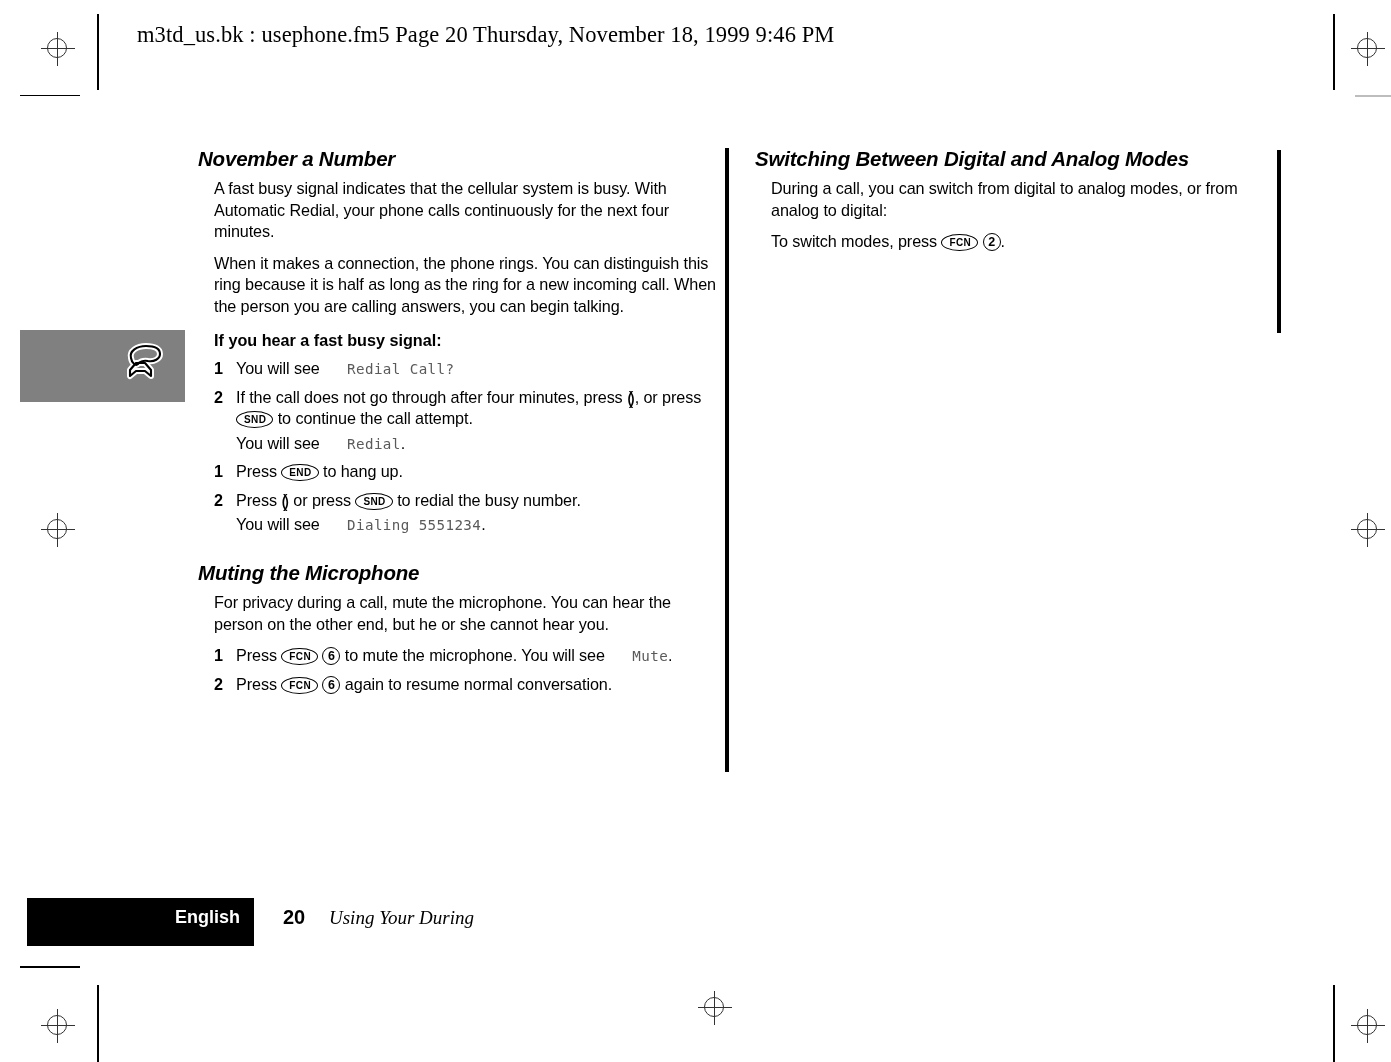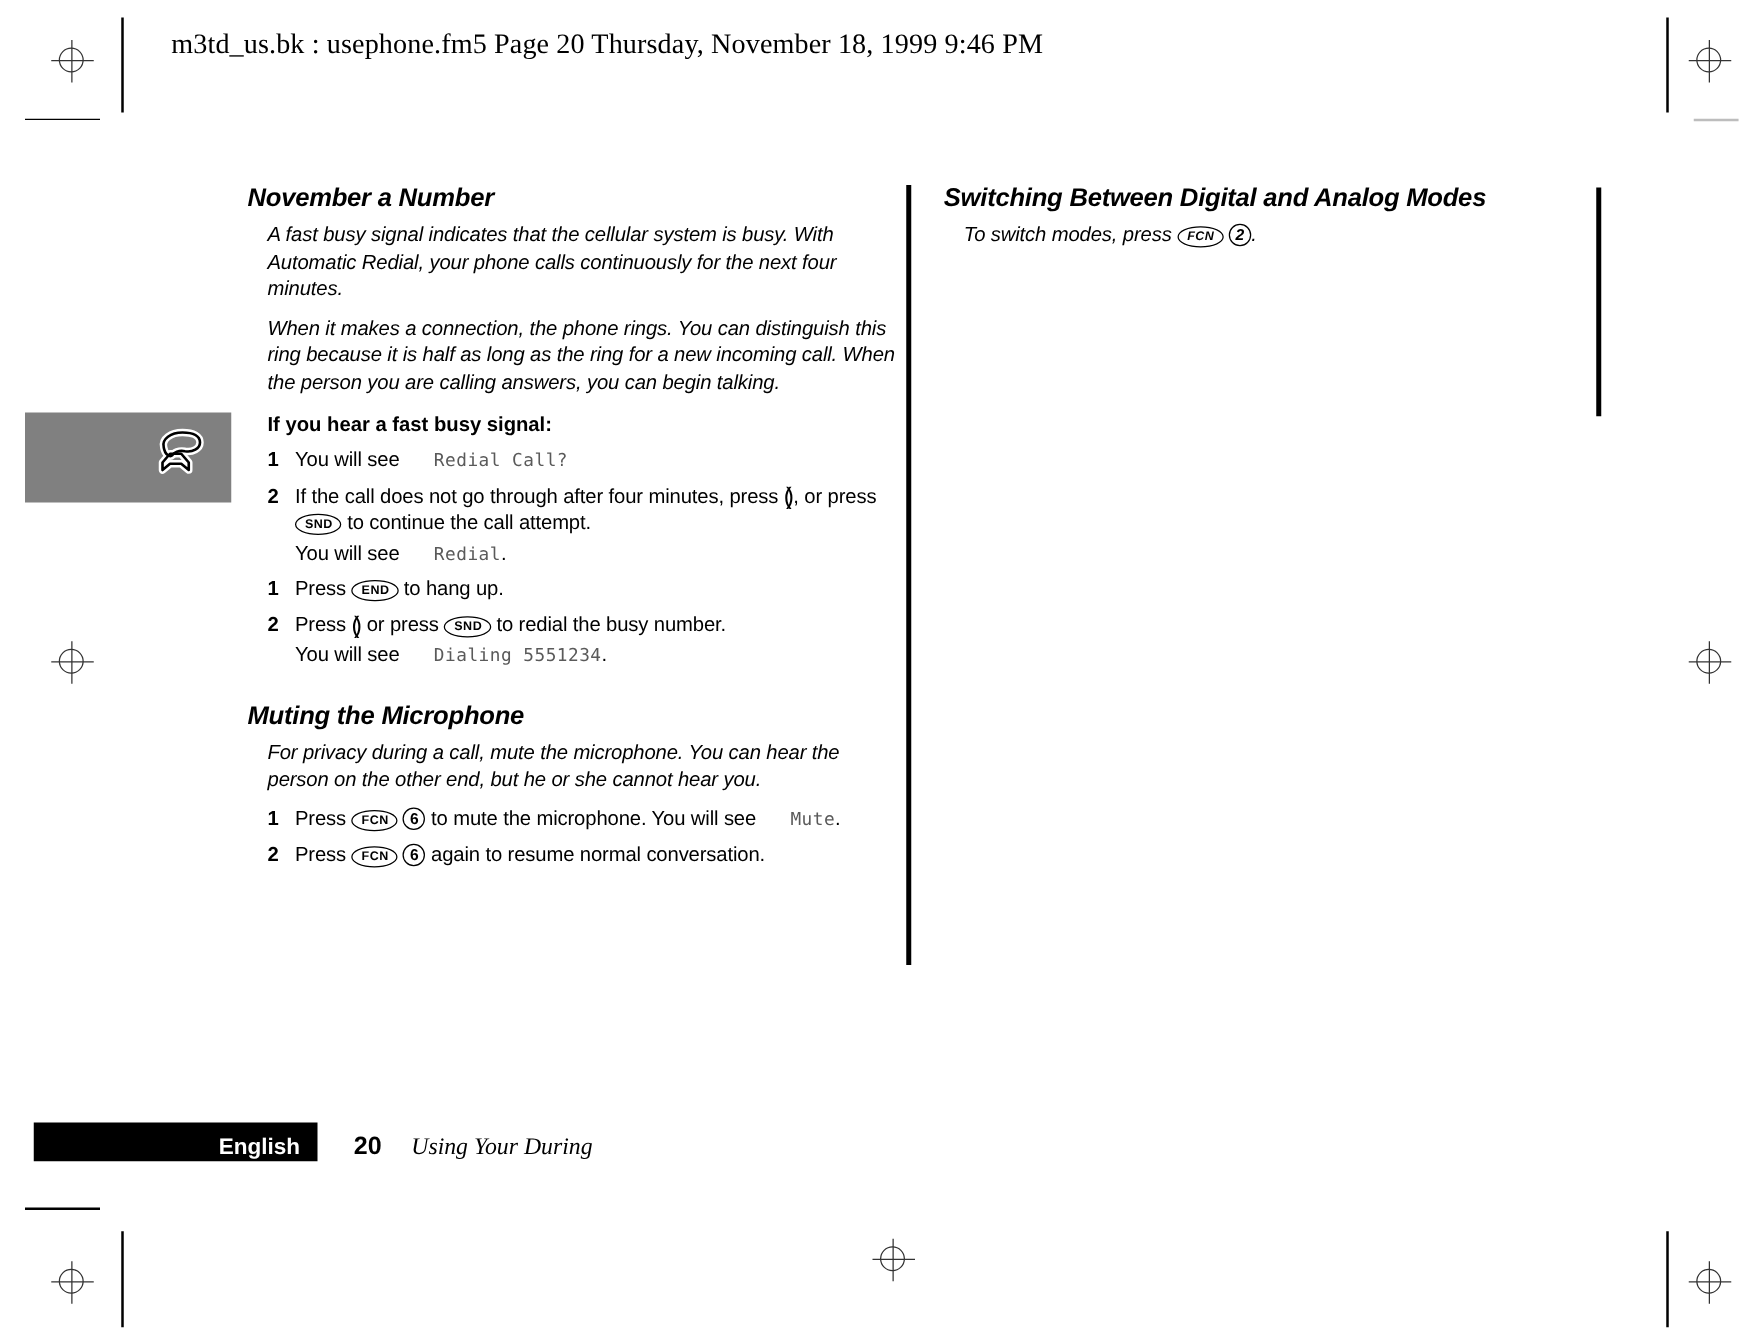--- a/index.html
+++ b/index.html
@@ -110,21 +110,20 @@
     letter-spacing: -0.2px;
   }
   h2.sec-head.spaced { margin-top: 24px; }
 
   p.body {
     margin: 0 0 10px 0;
     padding-left: 16px;
     font-size: 16.2px;
     line-height: 1.33;
     letter-spacing: -0.1px;
-    font-style: italic;
   }
   p.sub-head {
     margin: 12px 0 7px 0;
     padding-left: 16px;
     font-size: 16.2px;
     font-weight: bold;
     line-height: 1.33;
   }
 
   ol.steps {
@@ -194,21 +193,21 @@
     letter-spacing: 0.4px;
     margin-left: 23px;
   }
 
   
   .footer-tab {
     position: absolute;
     left: 27px;
     top: 898px;
     width: 227px;
-    height: 31px;
+    height: 48px;
     background: #000000;
   }
   .footer-tab span {
     position: absolute;
     right: 14px;
     top: 9px;
     color: #ffffff;
     font-size: 18px;
     font-weight: bold;
   }
@@ -347,20 +346,21 @@
       <span class="num">2</span>
       <span>Press </span><span class="key">FCN</span>
       <span class="key-round">6</span><span> again to resume normal conversation.</span>
     </li>
   </ol>
 </div>
 
 <div class="col col-right">
   <h2 class="sec-head">Switching Between Digital and Analog Modes</h2>
 
+  <p class="body">During a call, you can switch from digital to analog modes, or from analog to digital:</p>
 
   <p class="body">
     <span>To switch modes, press </span><span class="key">FCN</span>
     <span class="key-round">2</span><span>.</span>
   </p>
 
 </div>
 
 <div class="footer-tab">
   <span>English</span>

